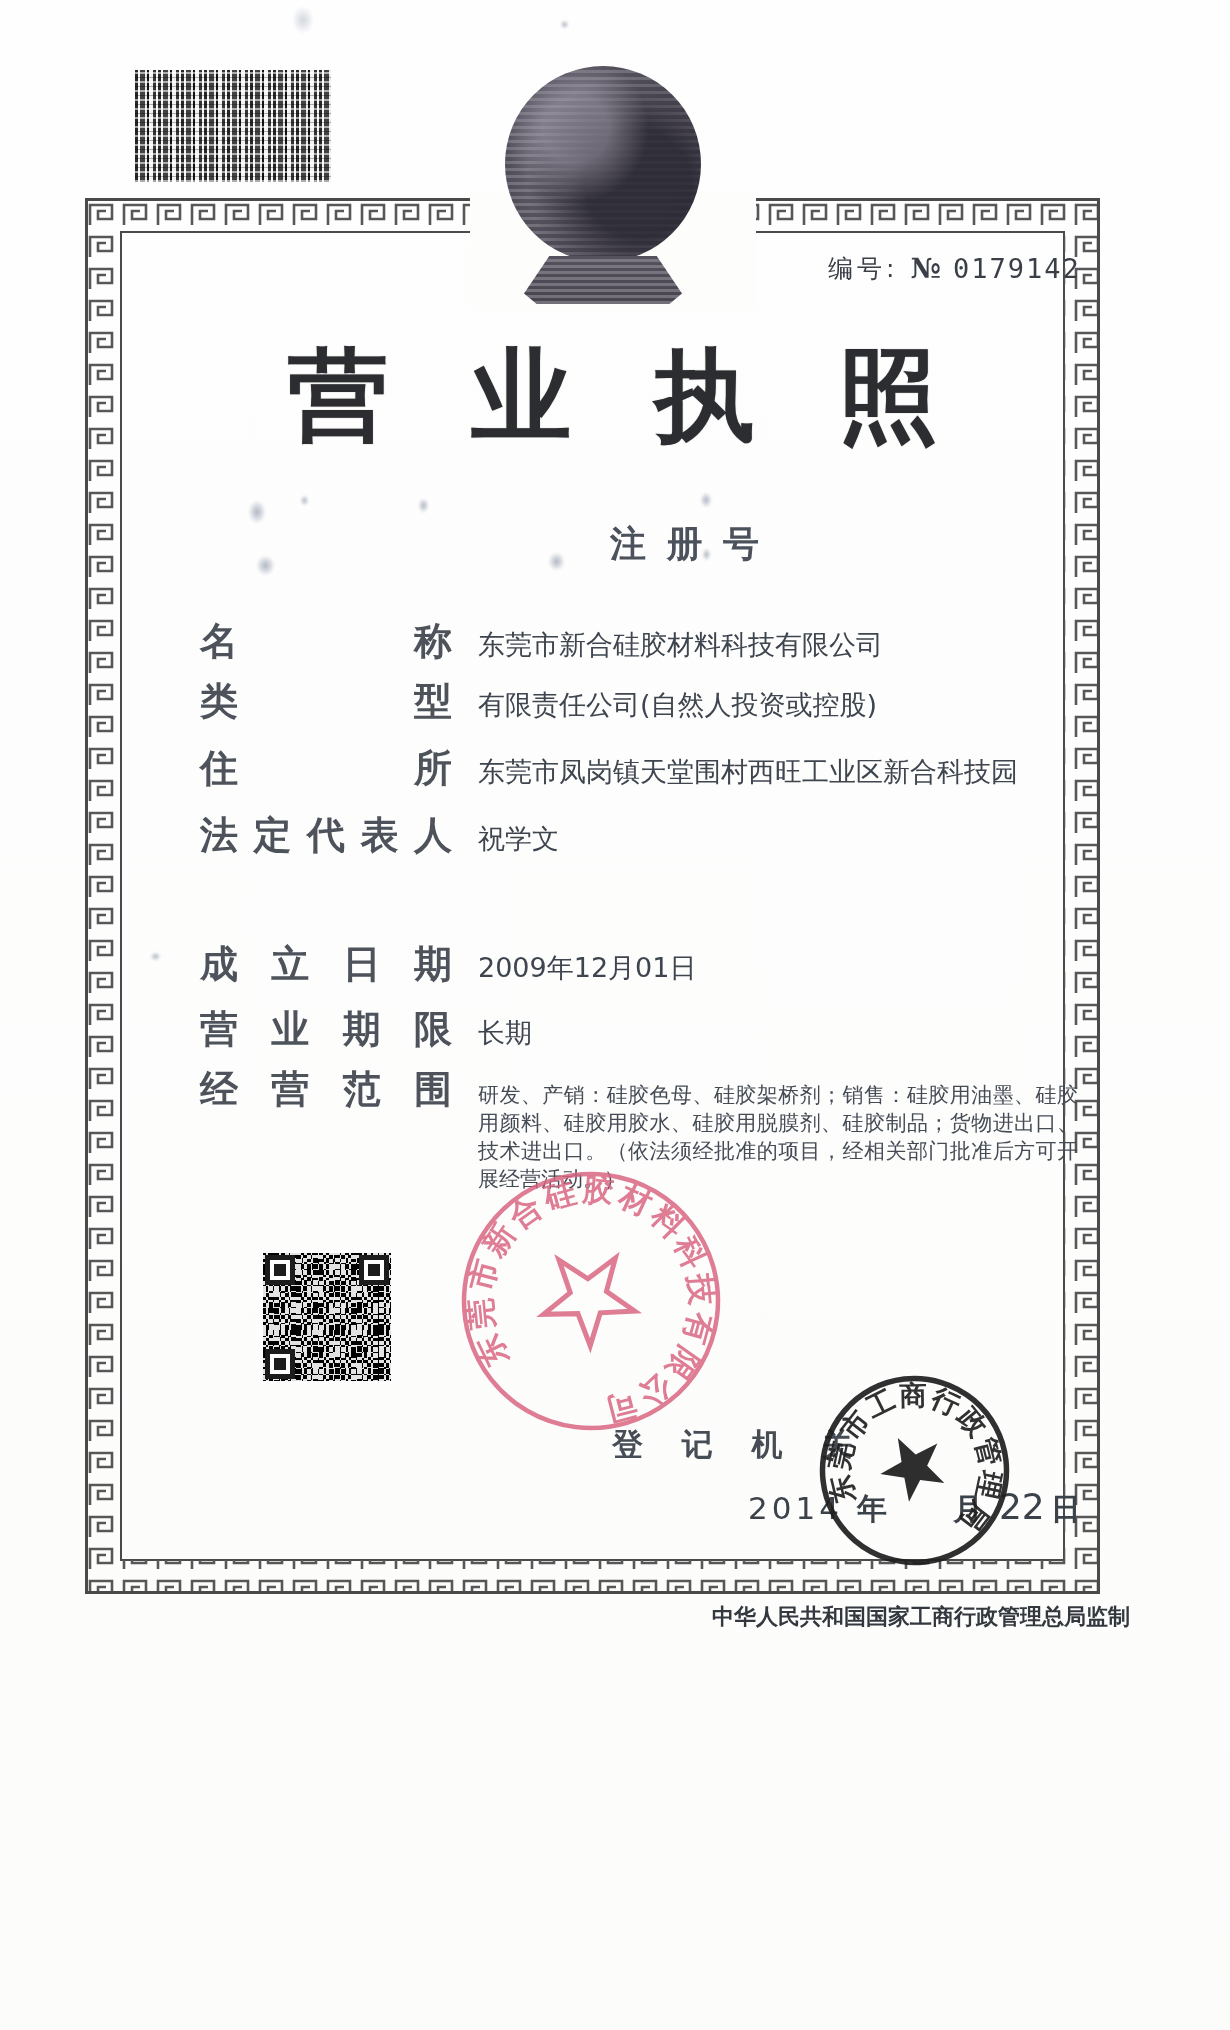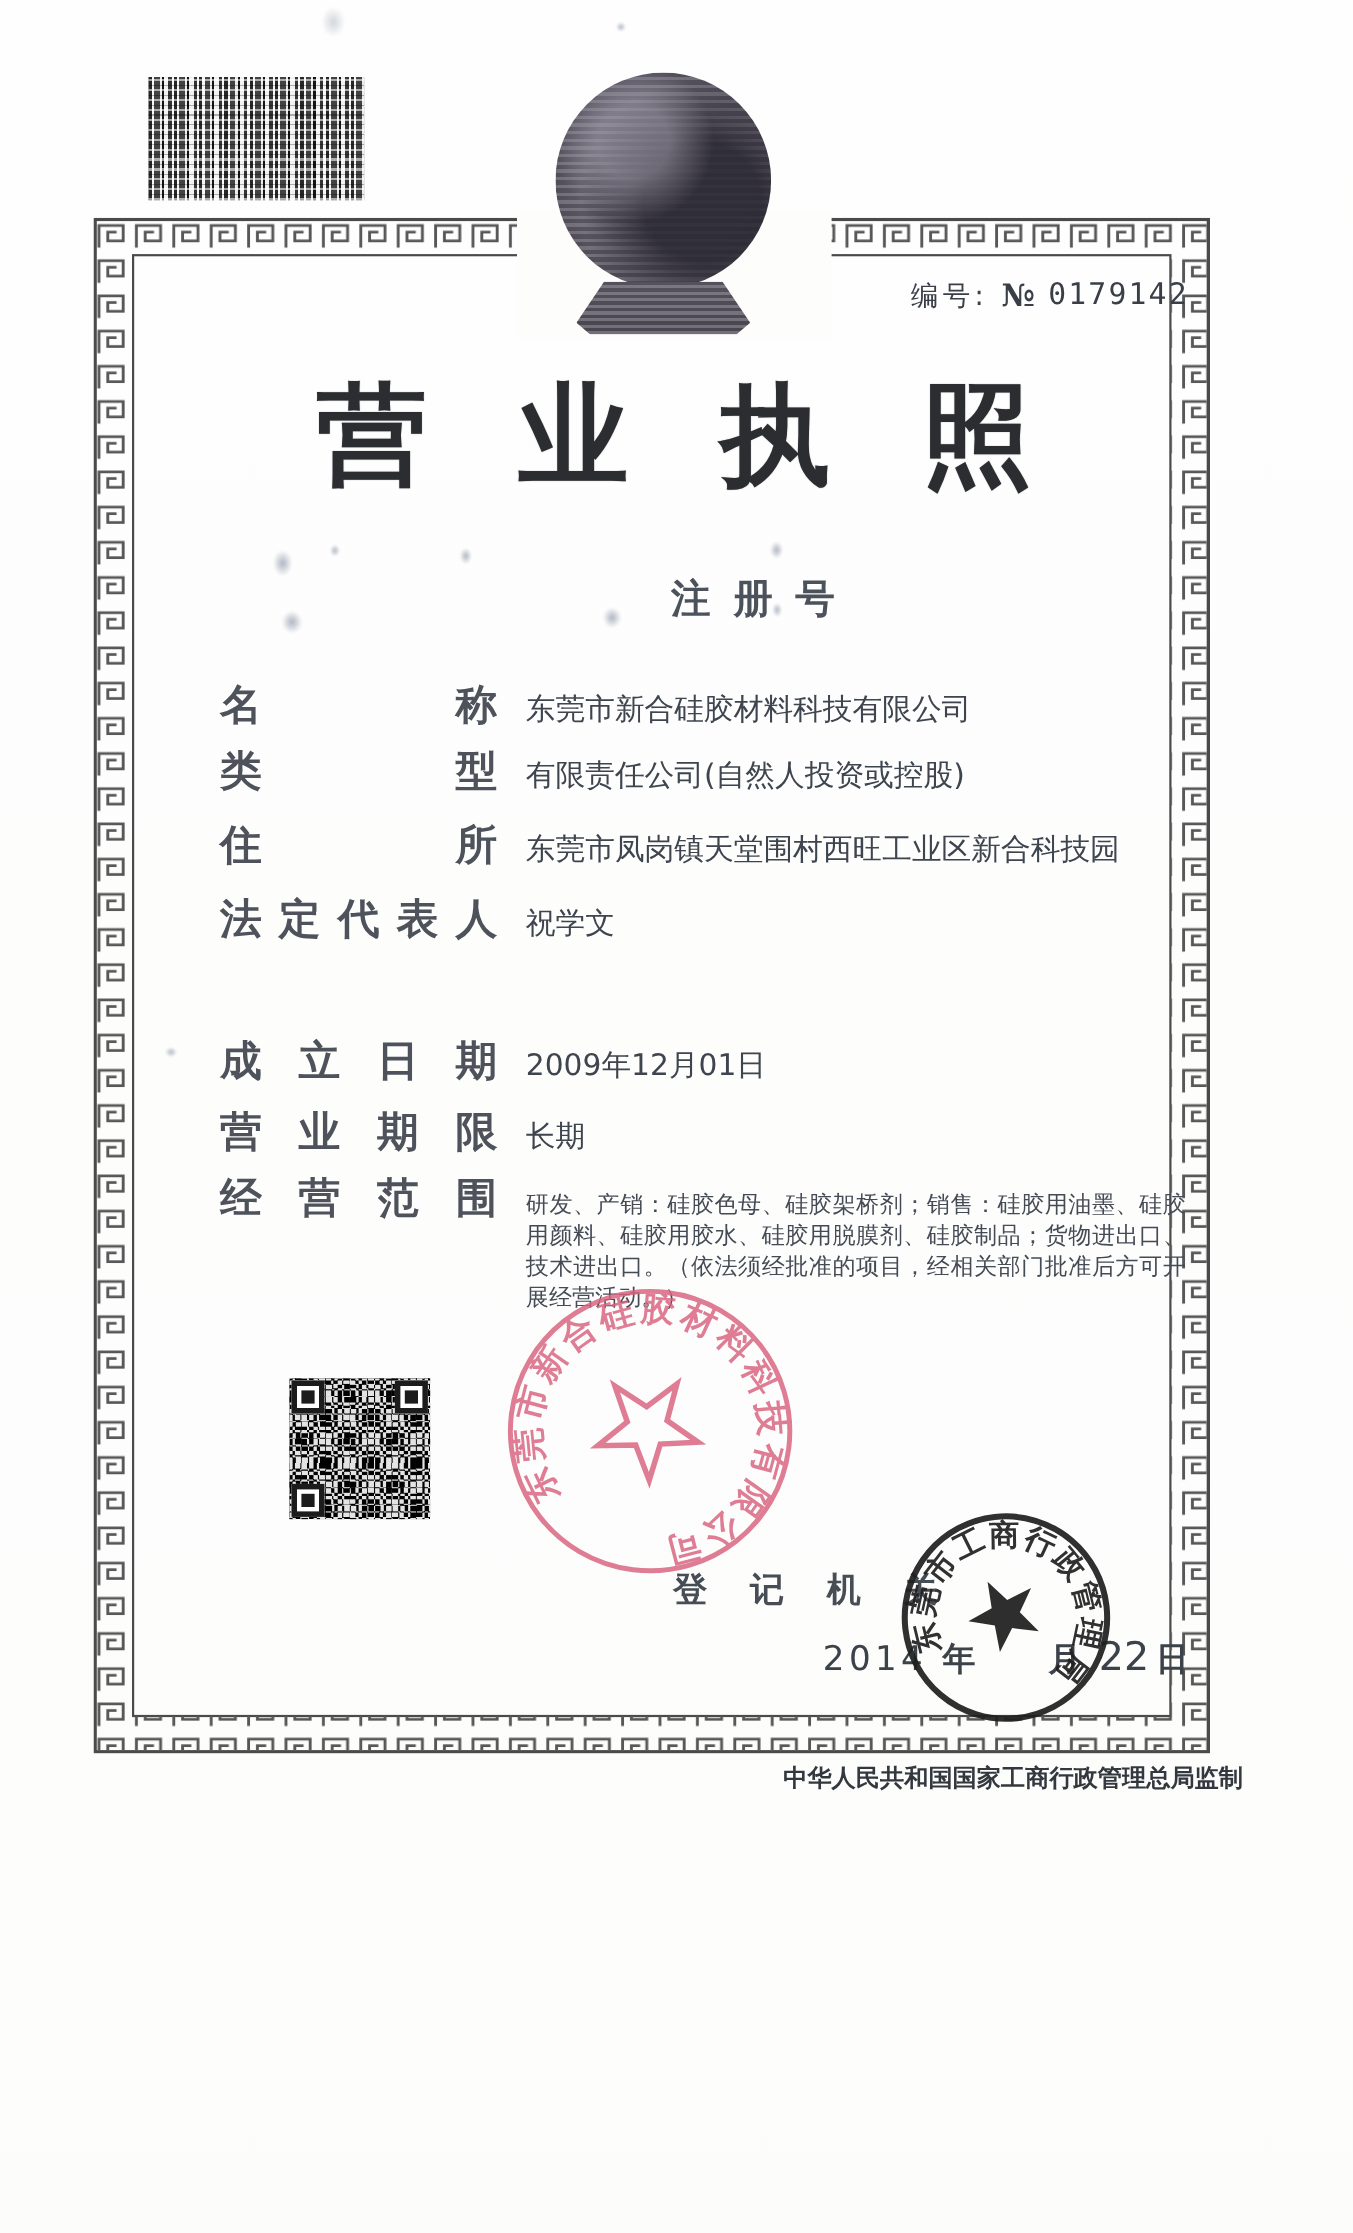--- a/index.html
+++ b/index.html
@@ -32,21 +32,21 @@
     clip-path:polygon(16% 0,84% 0,100% 78%,92% 100%,8% 100%,0 78%);
     background:
       repeating-linear-gradient(0deg, rgba(235,235,240,.25) 0 3px, transparent 3px 6px),
       linear-gradient(#55515d,#49454f);
     filter:blur(.4px);
   }
   .emblem-breaker{position:absolute; left:0; top:132px; width:286px; height:116px; background:#fdfdfc; z-index:-1;}
   
   .frame{position:absolute; left:85px; top:198px; z-index:1;}
   
-  .serial-row{position:absolute; left:828px; top:252px; z-index:4; display:flex; align-items:flex-start; gap:12px; color:#3a3f47;}
+  .serial-row{position:absolute; left:828px; top:252px; z-index:4; display:flex; align-items:center; gap:12px; color:#3a3f47;}
   .serial-label{font-size:25px; letter-spacing:4px;}
   .serial-symbol{font-family:"DejaVu Serif",serif; font-size:28px; font-weight:700;}
   .serial-number{font-family:"DejaVu Sans Mono",monospace; font-size:27px; letter-spacing:2px;}
   
   .license-title{
     position:absolute; left:288px; top:330px; width:650px; z-index:4;
     font-size:100px; font-weight:900; color:#2c2d31;
     text-align:justify; text-align-last:justify; text-justify:distribute;
     text-shadow:0 0 1px rgba(20,20,25,.5);
   }

